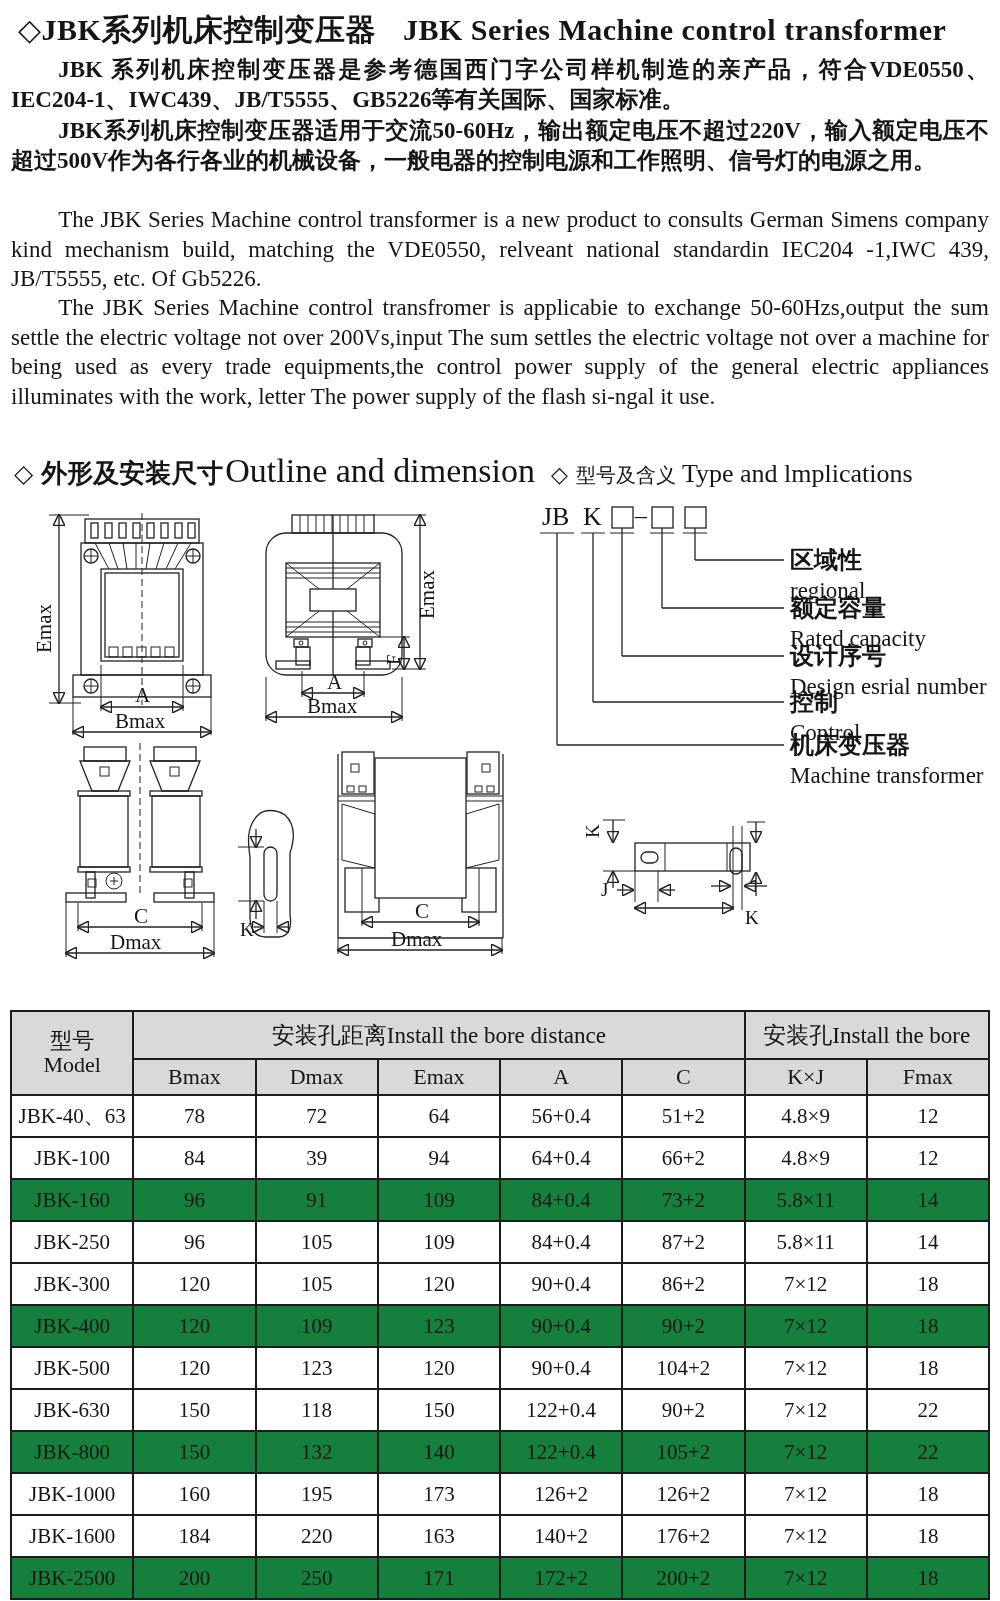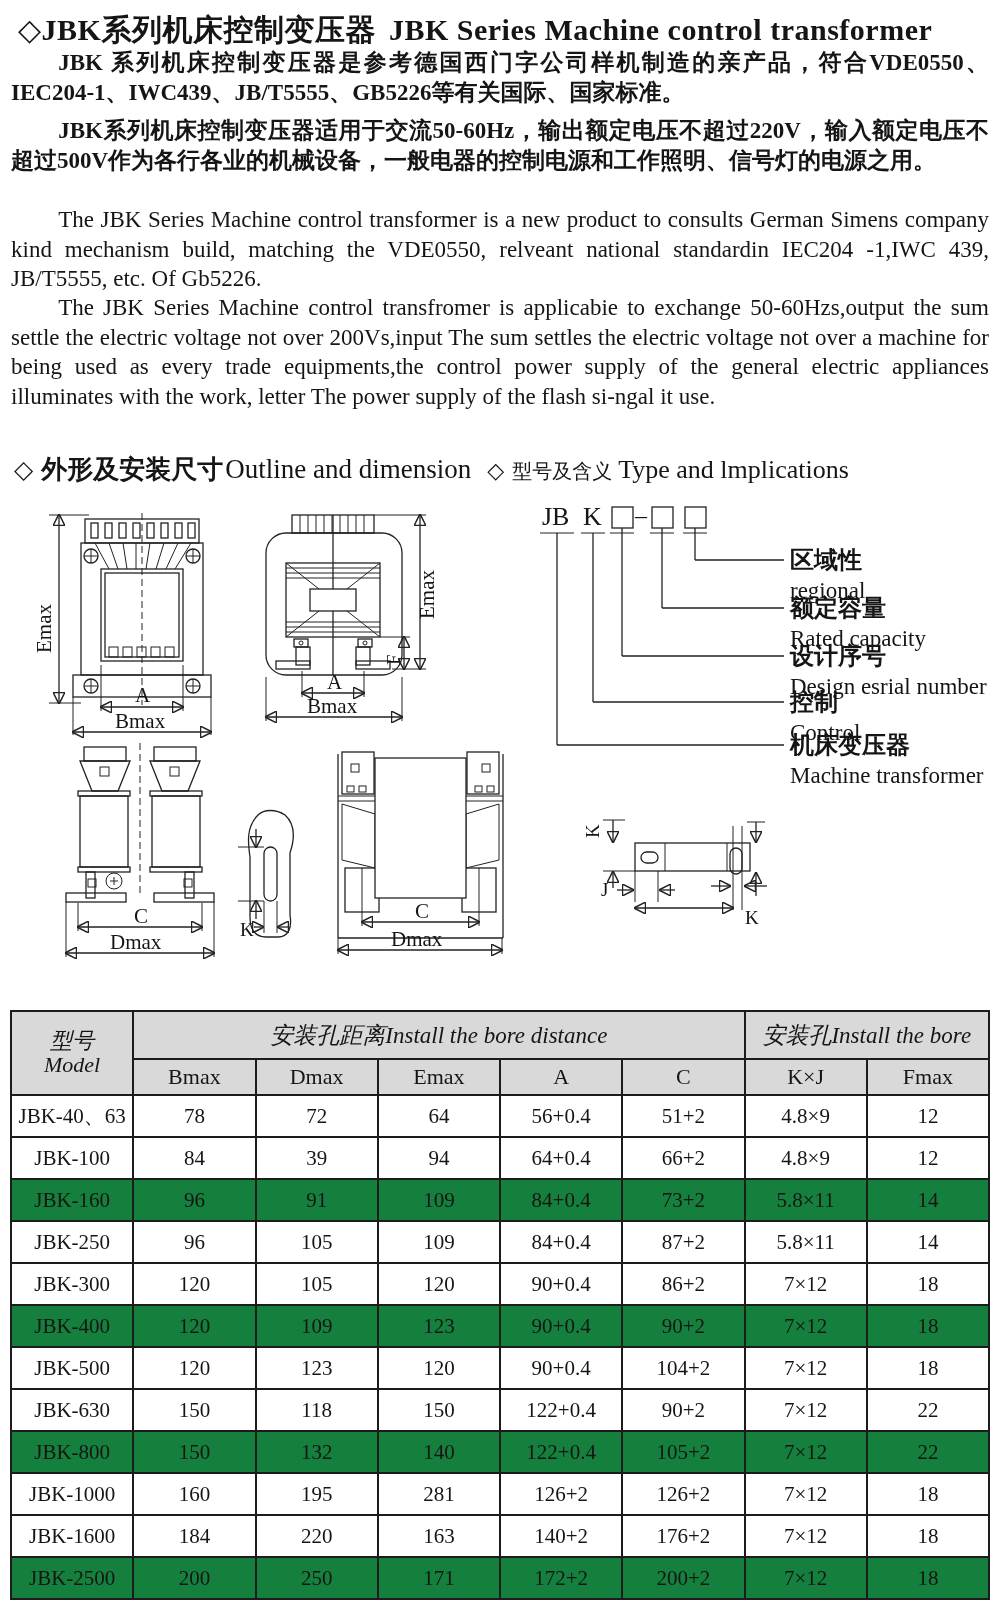--- a/index.html
+++ b/index.html
@@ -1,54 +1,54 @@
 <!DOCTYPE html>
 <html><head>
 <meta charset="utf-8">
 <style>
   html,body{margin:0;padding:0;}
   body{width:1000px;height:1601px;background:#ffffff;position:relative;
        font-family:"Liberation Serif","DejaVu Serif",serif;color:#151515;}
   .abs{position:absolute;}
   .title{top:10px;left:18px;font-size:30px;font-weight:700;white-space:nowrap;letter-spacing:.5px;}
   .title .zh{}
-  .title .en{margin-left:13px;font-weight:700;}
+  .title .en{margin-left:27px;font-weight:700;}
   .para{left:11px;width:978px;text-align:justify;text-indent:2.05em;line-height:29.5px;font-size:23px;}
   .zh-w{font-weight:600;}
   .heading{top:452px;left:14px;font-size:27px;white-space:nowrap;}
   .heading .dia{font-size:25px;}
   .heading .zh1{font-weight:700;font-size:26px;margin:16px 2px 0 8px;text-align:right;}
-  .heading .en1{font-size:27px;}
+  .heading .en1{font-size:34px;}
   .heading .dia2{margin-left:16px;font-size:22px;}
   .heading .zh2{font-weight:400;font-size:20px;margin:0 6px 0 8px;}
   .heading .en2{font-size:26px;}
   svg{overflow:visible;}
   svg line,svg path,svg rect,svg circle,svg polyline{stroke:#222;stroke-width:1.3;fill:none;}
   svg .fillw{fill:#ffffff;}
   svg .thin{stroke-width:1;}
   svg text{fill:#151515;stroke:none;font-family:"Liberation Serif","DejaVu Serif",serif;}
   svg .dash{stroke-dasharray:7 4;stroke-width:1;}
   .spec{left:10px;top:1010px;width:980px;border-collapse:collapse;table-layout:fixed;}
   .spec th,.spec td{border:2px solid #1c1c1c;text-align:center;vertical-align:middle;
        font-weight:normal;padding:0;overflow:hidden;}
   .spec thead th{background:#d9d9d9;font-size:23px;}
   .spec .colrow th{height:34px;font-size:22px;}
-  .spec .grouprow th{height:46px;font-style:italic;}
+  .spec .grouprow th{height:46px;}
   .spec td{height:40px;font-size:21px;}
   .spec .model-h{font-size:22px;line-height:24px;}
   .spec tr.shaded td{background:#15803d;}
 </style>
 </head>
 <body>
 
 <div class="abs title">
   <span>◇</span><span class="zh">JBK系列机床控制变压器</span><span class="en">JBK Series Machine control transformer</span>
 </div>
 
-<div class="abs para zh-w" style="top:48px">JBK 系列机床控制变压器是参考德国西门字公司样机制造的亲产品，符合VDE0550、IEC204-1、IWC439、JB/T5555、GB5226等有关国际、国家标准。</div>
+<div class="abs para zh-w" style="top:55px">JBK 系列机床控制变压器是参考德国西门字公司样机制造的亲产品，符合VDE0550、IEC204-1、IWC439、JB/T5555、GB5226等有关国际、国家标准。</div>
 <div class="abs para zh-w" style="top:116px">JBK系列机床控制变压器适用于交流50-60Hz，输出额定电压不超过220V，输入额定电压不超过500V作为各行各业的机械设备，一般电器的控制电源和工作照明、信号灯的电源之用。</div>
 <div class="abs para" style="top:205px">The JBK Series Machine control transformer is a new product to consults German Simens company kind mechanism build, matching the VDE0550, relveant national standardin IEC204 -1,IWC 439, JB/T5555, etc. Of  Gb5226.</div>
 <div class="abs para" style="top:293px">The JBK Series Machine control transfromer is applicabie to exchange 50-60Hzs,output the sum settle the electric voltage not over 200Vs,input The sum settles the electric voltage not over a machine for being used as every trade equipments,the control power supply of the general electric appliances illuminates with the work, letter The power supply of the flash si-ngal it use.</div>
 
 <div class="abs heading">
   <span class="dia">◇</span><span class="zh1">外形及安装尺寸</span><span class="en1">Outline and dimension</span><span class="dia dia2">◇</span><span class="zh2">型号及含义</span><span class="en2">Type and lmplications</span>
 </div>
 
 <svg class="abs" style="left:35px;top:505px" width="200" height="232" viewBox="0 0 200 232">
   <defs>
@@ -471,21 +471,21 @@
         <td>140</td>
         <td>122+0.4</td>
         <td>105+2</td>
         <td>7×12</td>
         <td>22</td>
       </tr>
       <tr>
         <td>JBK-1000</td>
         <td>160</td>
         <td>195</td>
-        <td>281</td>
+        <td>173</td>
         <td>126+2</td>
         <td>126+2</td>
         <td>7×12</td>
         <td>18</td>
       </tr>
       <tr>
         <td>JBK-1600</td>
         <td>184</td>
         <td>220</td>
         <td>163</td>

